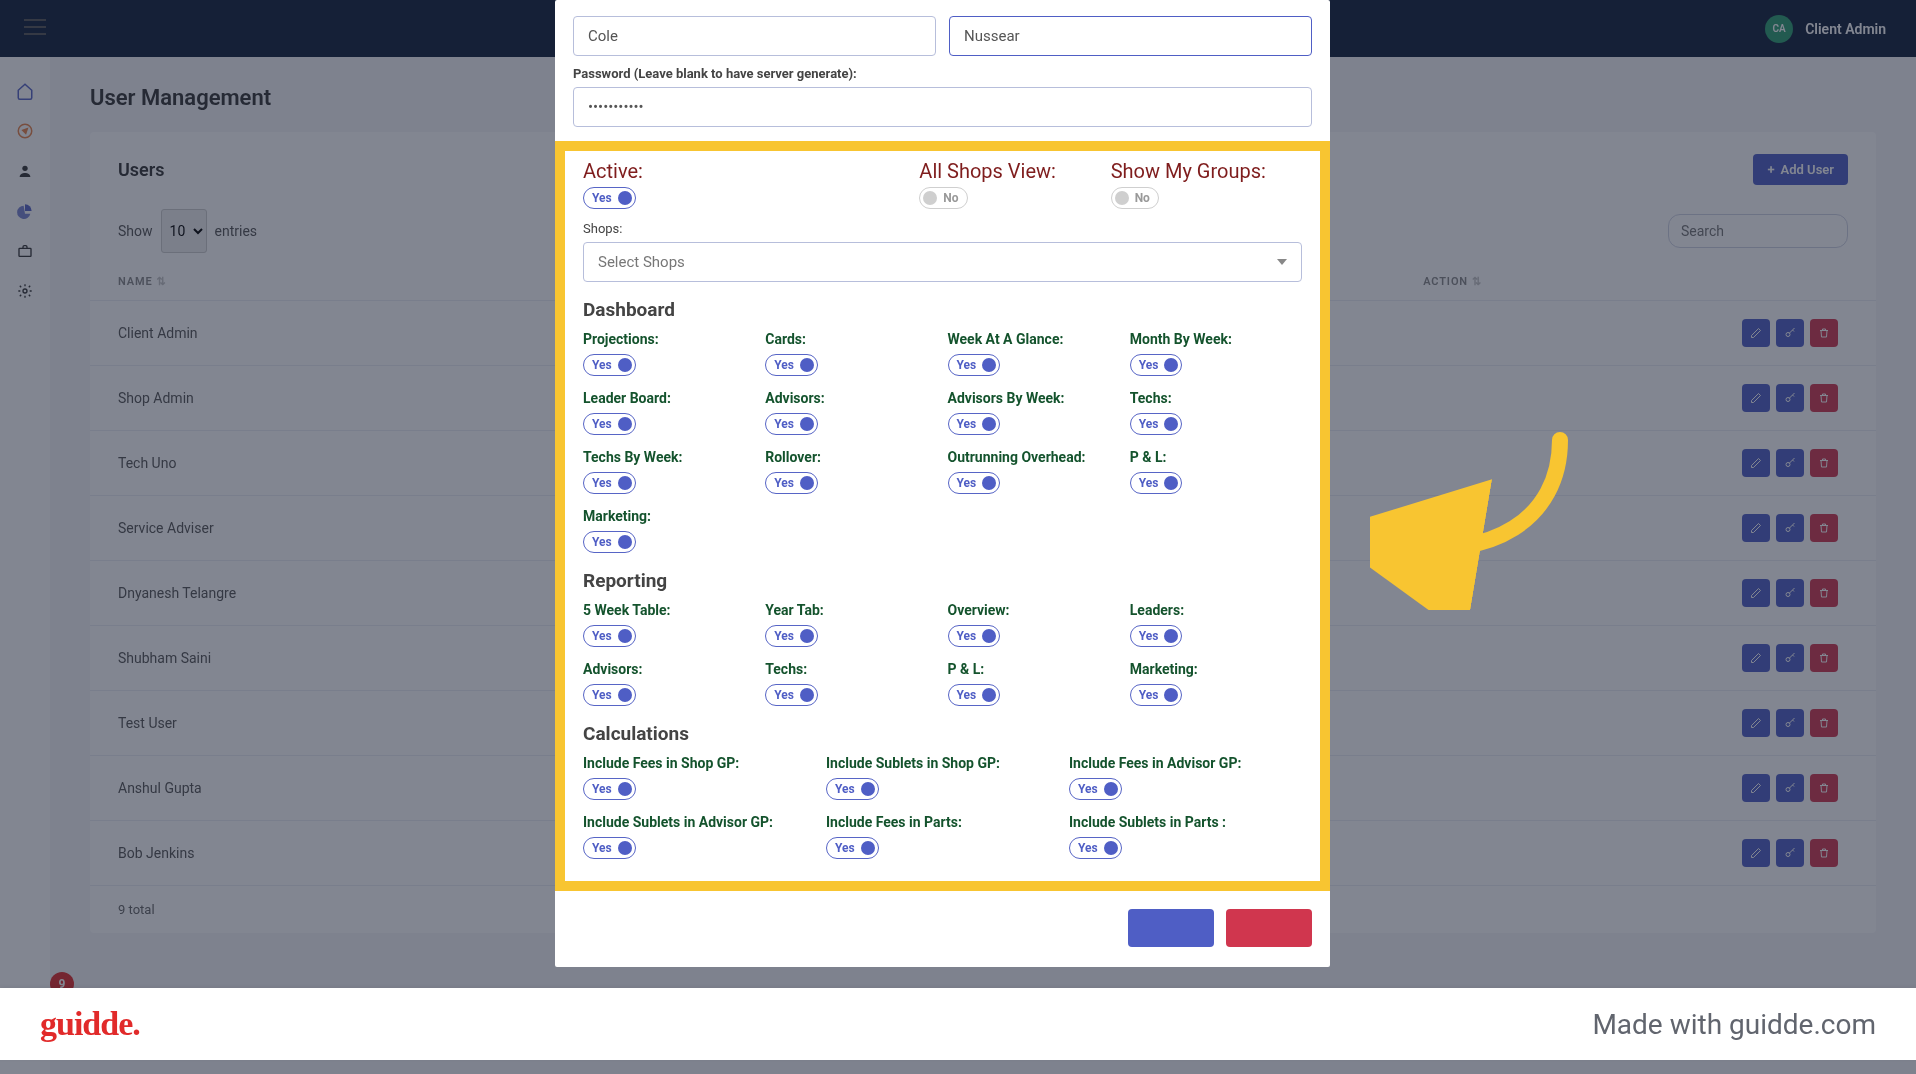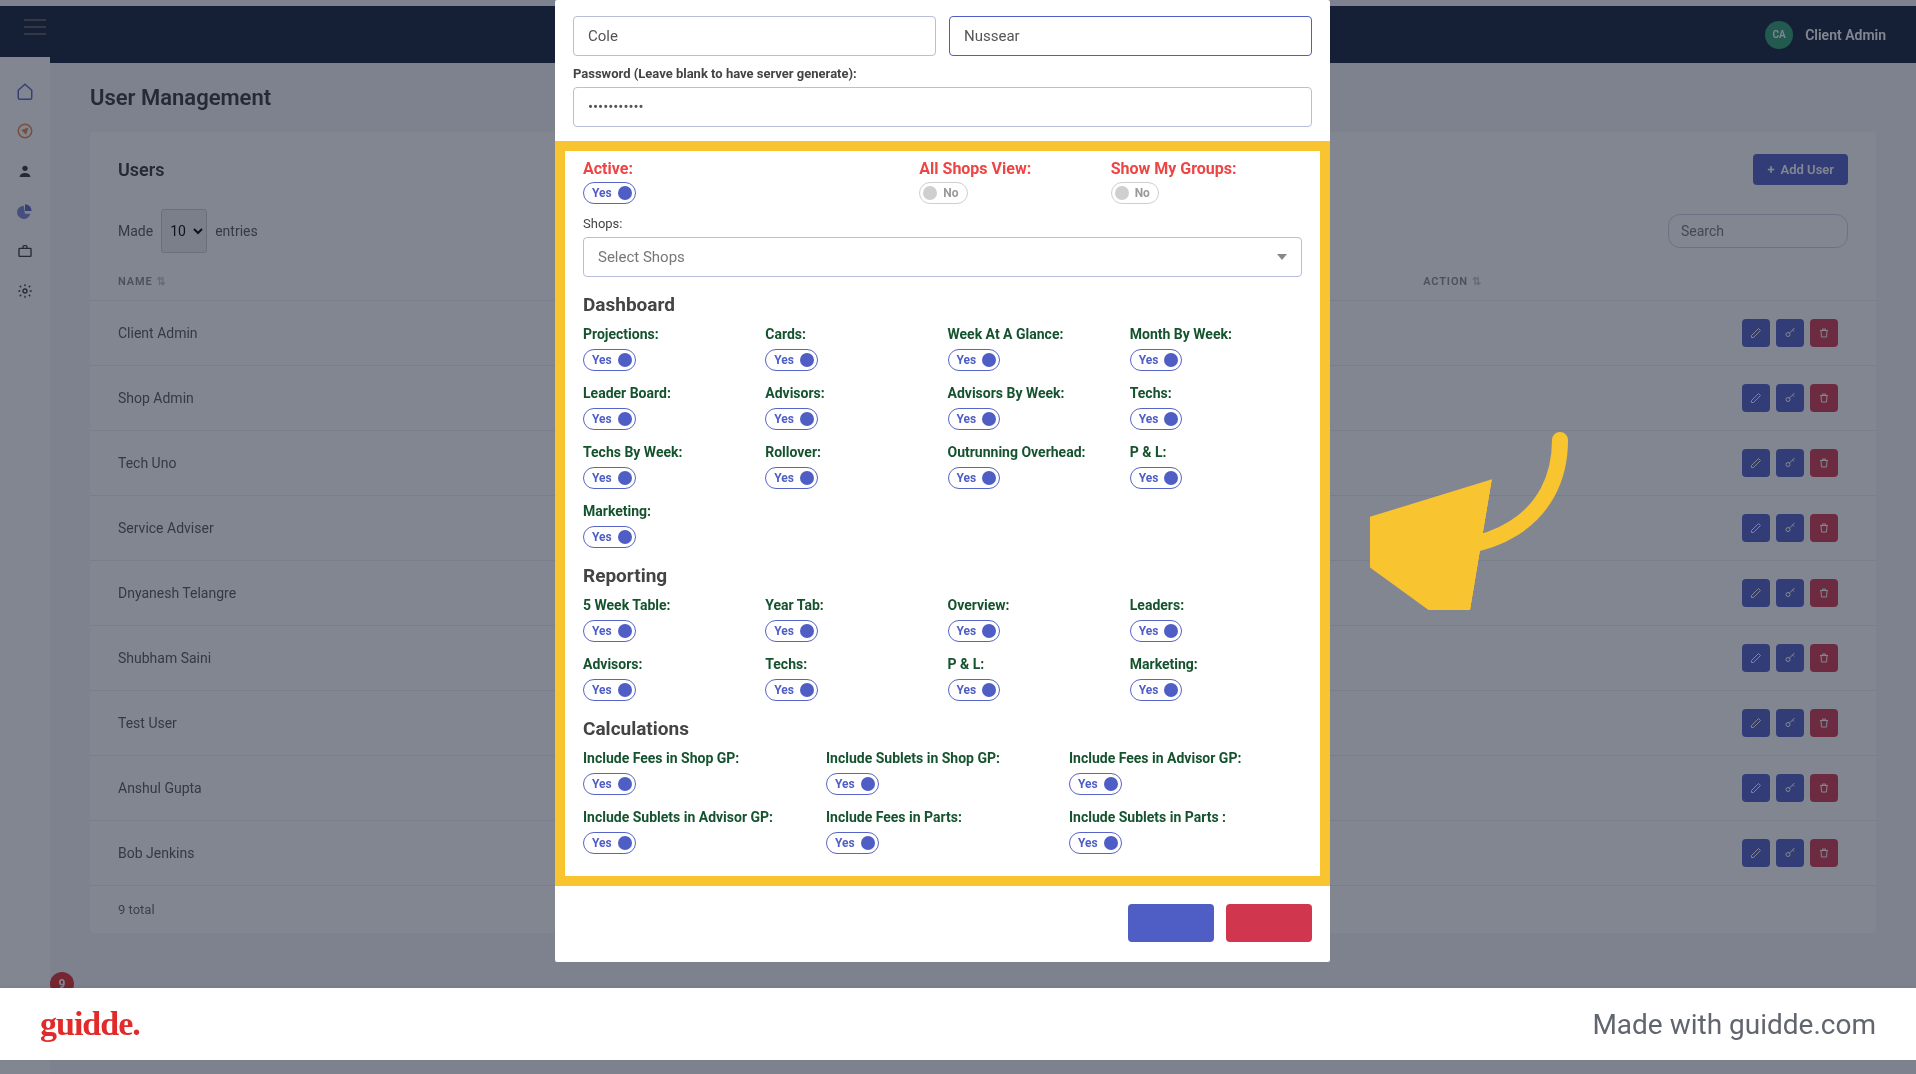--- a/index.html
+++ b/index.html
@@ -1,20 +1,20 @@
 <!DOCTYPE html>
 <html><head>
 <meta charset="utf-8">
 <style>
 *{box-sizing:border-box;margin:0;padding:0;font-family:-apple-system,BlinkMacSystemFont,"Segoe UI",Roboto,sans-serif}
 body{background:#f5f6f8;color:#333;overflow:hidden}
 .app{position:relative;width:1916px;height:1074px;transform-origin:top left}
 
 
-.topbar{position:absolute;top:6px;left:0;right:0;height:57px;background:#0f1e38;display:flex;align-items:center;padding:0 30px;z-index:1}
+.topbar{position:absolute;top:0;left:0;right:0;height:57px;background:#0f1e38;display:flex;align-items:center;padding:0 30px;z-index:1}
 .hamburger{width:22px;height:16px;display:flex;flex-direction:column;justify-content:space-between;cursor:pointer}
 .hamburger span{height:2px;background:#333;background:#555}
 .hamburger-wrap{position:absolute;left:24px;top:19px;z-index:3}
 .user-area{margin-left:auto;display:flex;align-items:center;gap:12px}
 .avatar{width:28px;height:28px;border-radius:50%;background:#2a9d6f;color:#fff;font-size:10px;font-weight:600;display:flex;align-items:center;justify-content:center}
 .username{color:#fff;font-size:14px;font-weight:600}
 
 
 .sidebar{position:absolute;top:57px;left:0;width:50px;bottom:0;background:#fff;z-index:2;display:flex;flex-direction:column;align-items:center;padding-top:25px;gap:22px}
 .sidebar .sicon{width:18px;height:18px;display:flex;align-items:center;justify-content:center;color:#5765c6;font-size:16px}
@@ -56,21 +56,21 @@
 .minput.readonly{background:#e6e9f2;color:#666}
 .minput.hl{border:1px solid #4f5ec5}
 .mselect{width:100%;border:1px solid #cfd3e3;border-radius:4px;padding:10px 14px;font-size:15px;color:#555;background:#fff}
 .shops-select{width:100%;border:1px solid #b7bedb;border-radius:4px;padding:10px 14px;font-size:15px;color:#777;display:flex;align-items:center;justify-content:space-between}
 .caret{border-left:5px solid transparent;border-right:5px solid transparent;border-top:6px solid #888}
 
 
 .hlbox{position:relative;margin:14px -18px 0 -18px;border:10px solid #f8c531;padding:8px 18px 22px 18px;background:#fff}
 .triple{display:flex}
 .triple .tcol{flex:1}
-.tlabel{font-size:16px;font-weight:700;color:#ef4444}
+.tlabel{font-size:20px;font-weight:400;color:#7f1d1d}
 .triple .tcol.r{text-align:left}
 
 
 .toggle{display:inline-flex;align-items:center;border:1px solid #5765c6;border-radius:14px;height:22px;padding:0 3px 0 8px;gap:6px;margin-top:4px;background:#fff}
 .toggle .tl{font-size:12px;font-weight:700;color:#4f5ec5}
 .toggle .knob{width:14px;height:14px;border-radius:50%;background:#4f5ec5}
 .toggle.off{border-color:#cfcfcf;padding:0 8px 0 3px}
 .toggle.off .tl{color:#999}
 .toggle.off .knob{background:#cfcfcf;order:-1}
 
@@ -160,21 +160,21 @@
     <div class="panel">
       <div class="panel-head">
         <h2>Users</h2>
         <button class="add-btn">
           <span>+</span>
           <span>Add User</span>
         </button>
       </div>
       <div class="toolbar">
         <div class="show-entries">
-          <span>Made</span>
+          <span>Show</span>
           <select><option>10</option></select>
           <span>entries</span>
         </div>
         <input class="search-input" placeholder="Search" style="">
       </div>
       <table>
         <thead>
             <tr>
           <th><span>NAME</span><span class="sort">⇅</span></th>
           <th><span>EMAIL</span><span class="sort">⇅</span></th>

